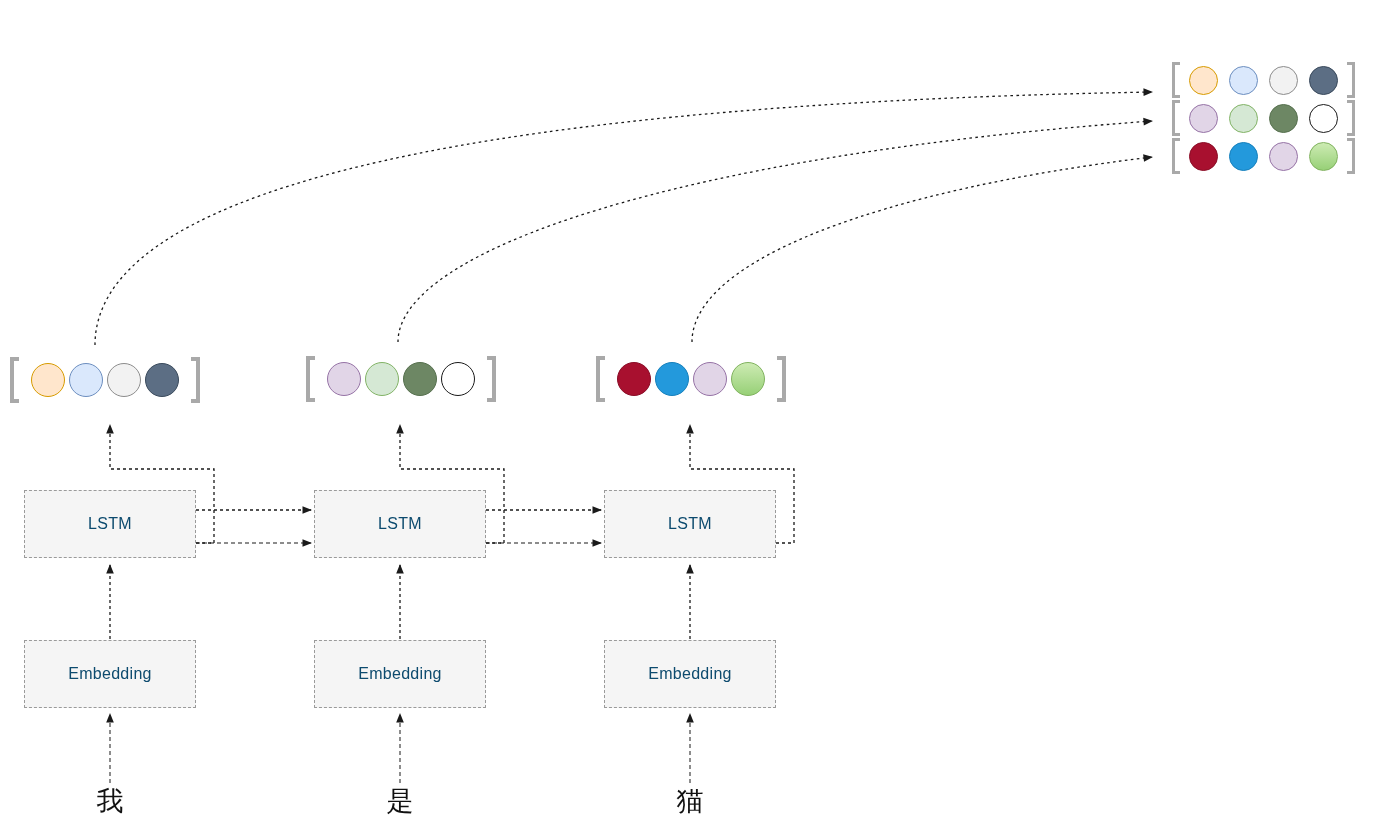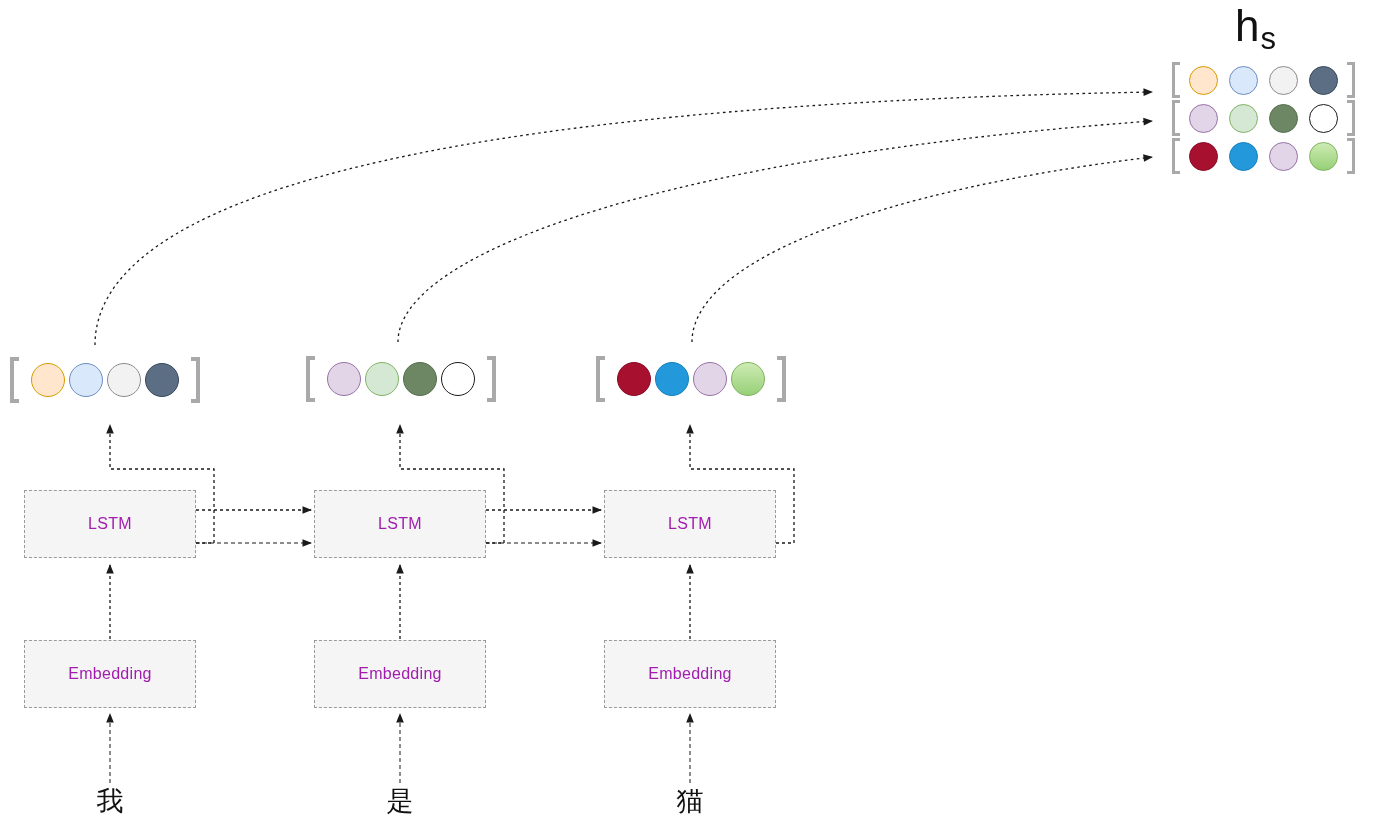--- a/index.html
+++ b/index.html
@@ -9,21 +9,21 @@
   }
   svg.wires{position:absolute;left:0;top:0;}
   .black{fill:none;stroke:#1a1a1a;stroke-width:1.3;stroke-dasharray:3 3;}
   .curve{stroke-dasharray:2.6 3.4;}
   .gray{fill:none;stroke:#8c8c8c;stroke-width:2;stroke-dasharray:4 3;}
 
   .box{
     position:absolute;width:172px;height:68px;box-sizing:border-box;
     background:#f5f5f5;border:1px dashed #9a9a9a;
     display:flex;align-items:center;justify-content:center;
-    font-size:16px;color:#a21caf;letter-spacing:.3px;
+    font-size:16px;color:#0c4a6e;letter-spacing:.3px;
   }
   .col1{left:24px;} .col2{left:314px;} .col3{left:604px;}
   .lstm{top:490px;} .emb{top:640px;}
 
   .token{
     position:absolute;top:783px;width:100px;text-align:center;
     font-size:27px;color:#111111;
   }
   .t1{left:60px;} .t2{left:350px;} .t3{left:640px;}
 
@@ -81,23 +81,20 @@
 
     <path class="black" d="M196,543 L214,543 L214,469 L110,469 L110,425" marker-end="url(#ah)"></path>
     <path class="black" d="M486,543 L504,543 L504,469 L400,469 L400,425" marker-end="url(#ah)"></path>
     <path class="black" d="M776,543 L794,543 L794,469 L690,469 L690,425" marker-end="url(#ah)"></path>
 
     <path class="black curve" d="M95,345 C95,200 420,105 1152,92" marker-end="url(#ah)"></path>
     <path class="black curve" d="M398,342 C398,250 680,155 1152,121" marker-end="url(#ah)"></path>
     <path class="black curve" d="M692,342 C692,260 880,190 1152,157" marker-end="url(#ah)"></path>
   </svg>
 
-  <div class="hs-label">
-    <span>h</span><span class="sub">s</span>
-  </div>
 
   <div class="matrix">
     <div class="mat-row">
       <span class="bracket bl"></span>
       <span class="circles">
           <span class="circle" style="border-color: rgb(215, 155, 0); background: rgb(255, 230, 204);"></span>
           <span class="circle" style="border-color: rgb(108, 142, 191); background: rgb(218, 232, 252);"></span>
           <span class="circle" style="border-color: rgb(140, 140, 140); background: rgb(242, 242, 242);"></span>
           <span class="circle" style="border-color: rgb(58, 74, 92); background: rgb(92, 110, 132);"></span>
         </span>

